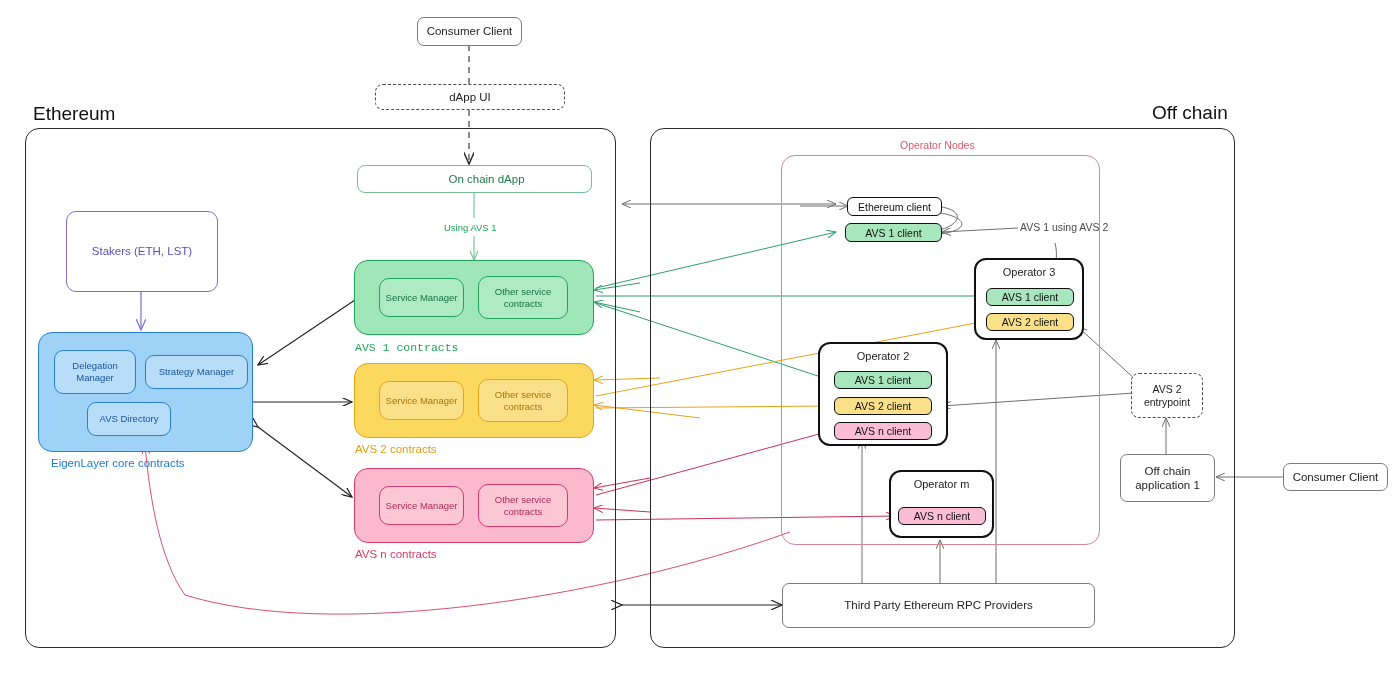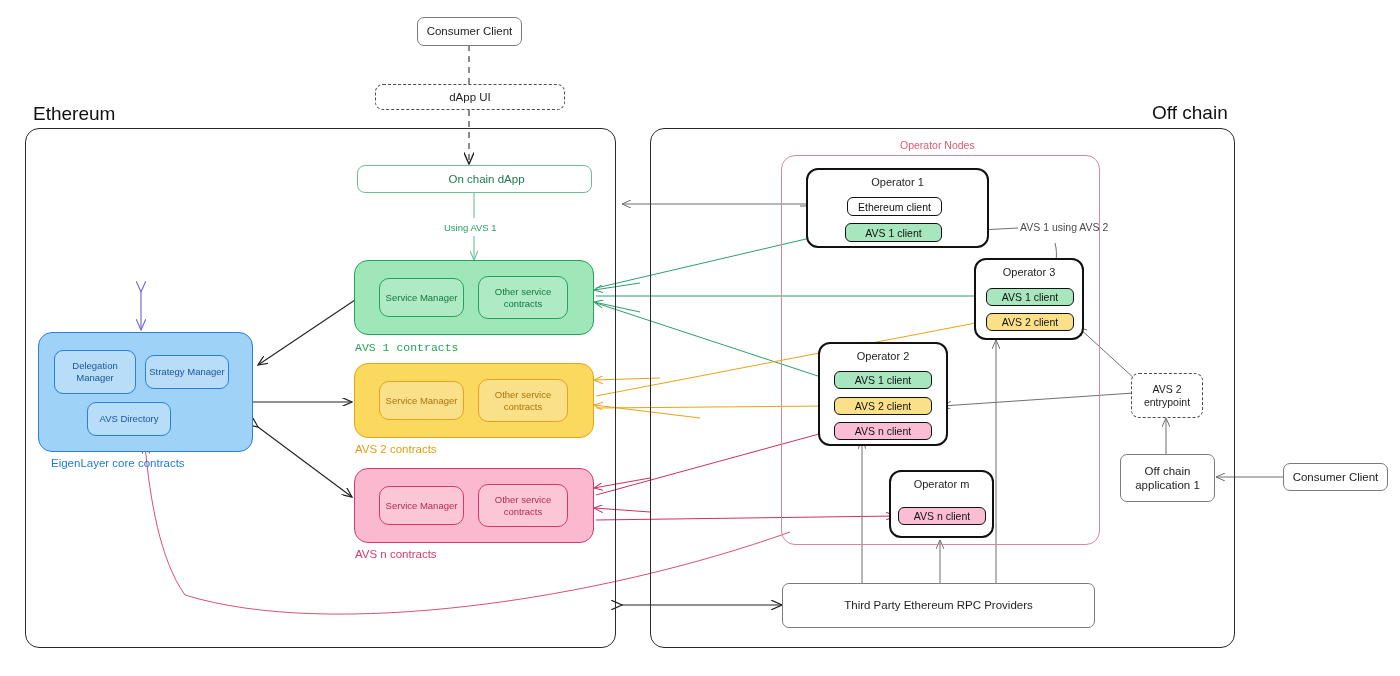--- a/index.html
+++ b/index.html
@@ -147,45 +147,43 @@
   <div class="redzone" style="left:781px;top:155px;width:319px;height:390px;"></div>
   <div class="redzone-label" style="left:900px;top:139px;">Operator Nodes</div>
 
   <div class="node plain" style="left:417px;top:17px;width:105px;height:29px;">Consumer Client</div>
 
   <div class="node dashed" style="left:375px;top:84px;width:190px;height:26px;">dApp UI</div>
 
   <div class="node greenline" style="left:357px;top:165px;width:235px;height:28px;">On chain dApp</div>
   <div class="caption cap-green" style="left:444px;top:222px;font-size:9.5px;">Using AVS 1</div>
 
+  <div class="node purple" style="left:66px;top:211px;width:152px;height:81px;">Stakers (ETH, LST)</div>
 
   <div class="node blue-outer" style="left:38px;top:332px;width:215px;height:120px;"></div>
   <div class="node blue-inner" style="left:54px;top:350px;width:82px;height:44px;">Delegation Manager</div>
-  <div class="node blue-inner" style="left:145px;top:355px;width:84px;height:34px;">Strategy Manager</div>
+  <div class="node blue-inner" style="left:145px;top:355px;width:103px;height:34px;">Strategy Manager</div>
   <div class="node blue-inner" style="left:87px;top:402px;width:84px;height:34px;border-radius:9px;">AVS Directory</div>
   <div class="caption cap-blue" style="left:37px;top:457px;padding-left:14px;">EigenLayer core contracts</div>
 
   <div class="node green-outer" style="left:354px;top:260px;width:240px;height:75px;"></div>
   <div class="node green-inner" style="left:379px;top:278px;width:85px;height:39px;">Service Manager</div>
   <div class="node green-inner" style="left:478px;top:276px;width:90px;height:43px;">Other service contracts</div>
   <div class="caption cap-green" style="left:355px;top:341px;font-family:Liberation Mono, monospace;">AVS 1 contracts</div>
 
   <div class="node yellow-outer" style="left:354px;top:363px;width:240px;height:75px;"></div>
   <div class="node yellow-inner" style="left:379px;top:381px;width:85px;height:39px;">Service Manager</div>
   <div class="node yellow-inner" style="left:478px;top:379px;width:90px;height:43px;">Other service contracts</div>
   <div class="caption cap-yellow" style="left:355px;top:443px;">AVS 2 contracts</div>
 
   <div class="node pink-outer" style="left:354px;top:468px;width:240px;height:75px;"></div>
   <div class="node pink-inner" style="left:379px;top:486px;width:85px;height:39px;">Service Manager</div>
   <div class="node pink-inner" style="left:478px;top:484px;width:90px;height:43px;">Other service contracts</div>
   <div class="caption cap-pink" style="left:355px;top:548px;">AVS n contracts</div>
 
-  <div class="node op-box" style="left:806px;top:168px;width:183px;height:80px;">
-    <div class="op-title">Operator 1</div>
-  </div>
   <div class="client c-eth" style="left:847px;top:197px;width:95px;height:19px;">Ethereum client</div>
   <div class="client c-g" style="left:845px;top:223px;width:97px;height:19px;">AVS 1 client</div>
 
   <div class="node op-box" style="left:974px;top:258px;width:110px;height:82px;">
     <div class="op-title">Operator 3</div>
   </div>
   <div class="client c-g" style="left:986px;top:288px;width:88px;height:18px;">AVS 1 client</div>
   <div class="client c-y" style="left:986px;top:313px;width:88px;height:18px;">AVS 2 client</div>
 
   <div class="node op-box" style="left:818px;top:342px;width:130px;height:104px;">

